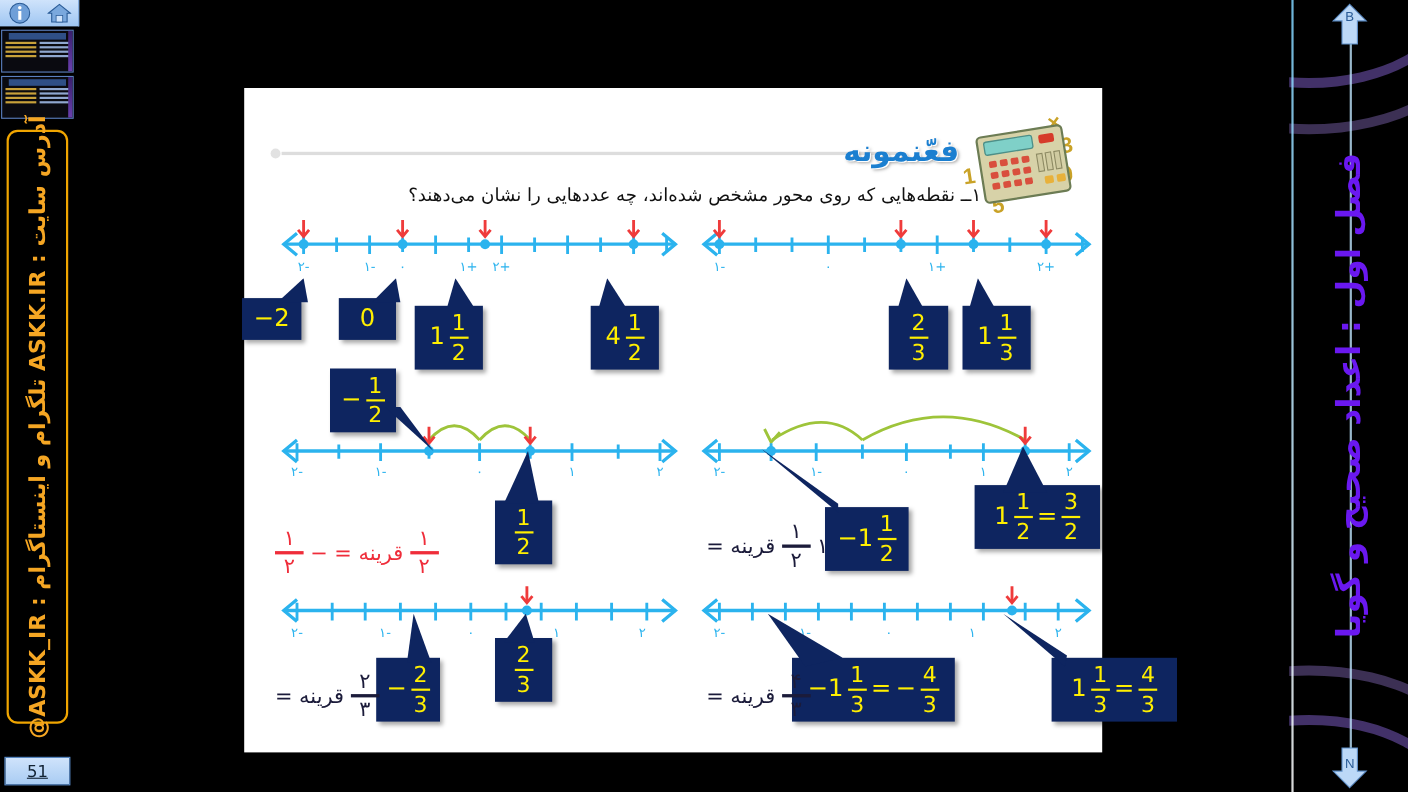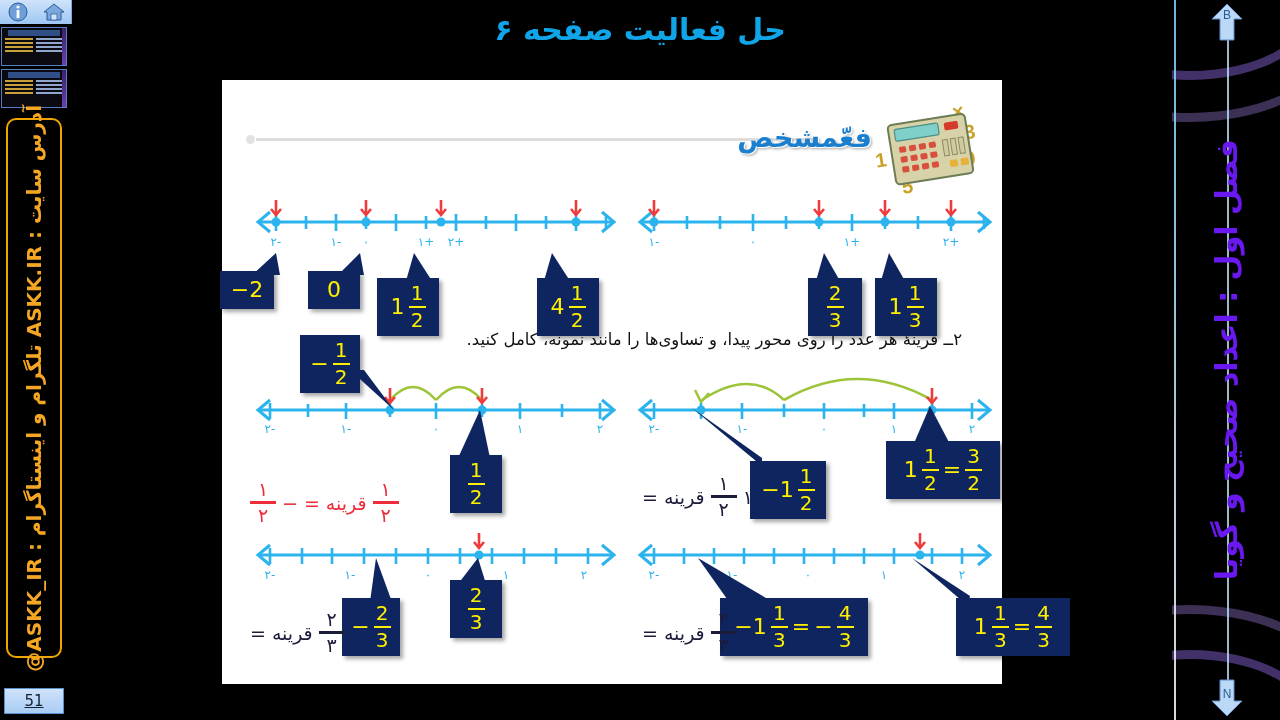--- a/index.html
+++ b/index.html
@@ -211,27 +211,26 @@
 
     <div class="nav-arrow bottom">
       <svg width="34" height="40" viewBox="0 0 34 40">
         <polygon points="17,38 32,23 24,23 24,2 10,2 10,23 2,23" fill="#bcd8f7" stroke="#5f8fc8" stroke-width="1"></polygon>
         <text x="17" y="20" font-size="12" fill="#2a5b96" text-anchor="middle" font-family="Liberation Sans, sans-serif">N</text>
       </svg>
     </div>
   </div>
   <div class="rail-seam"></div>
 
-  <div id="slide-title">حل فعالیت صفحه ۶</div>
 
   <div id="page-sheet">
 
     <div id="activity-header">
       <div id="activity-rule"></div>
-      <div id="activity-word">فعّمشخص</div>
+      <div id="activity-word">فعّنمونه</div>
       <svg id="calc-art" viewBox="0 0 128 104">
         <g transform="rotate(-9 64 52)">
           <text x="96" y="22" font-size="20" fill="#c9a227" font-family="Liberation Sans, sans-serif" font-weight="bold">×</text>
           <text x="104" y="44" font-size="20" fill="#c9a227" font-family="Liberation Sans, sans-serif" font-weight="bold">3</text>
           <text x="100" y="70" font-size="20" fill="#c9a227" font-family="Liberation Sans, sans-serif" font-weight="bold">9</text>
           <text x="34" y="88" font-size="20" fill="#c9a227" font-family="Liberation Sans, sans-serif" font-weight="bold">5</text>
           <text x="12" y="58" font-size="20" fill="#c9a227" font-family="Liberation Sans, sans-serif" font-weight="bold">1</text>
           <rect x="18" y="18" width="78" height="60" rx="4" fill="#d7d2a8" stroke="#6c7c54" stroke-width="2"></rect>
           <rect x="24" y="23" width="44" height="12" rx="2" fill="#7fd0c8" stroke="#4d8f88" stroke-width="1.2"></rect>
           <rect x="74" y="24" width="14" height="8" rx="2" fill="#d63b2a"></rect>
@@ -253,21 +252,21 @@
             <rect x="70" y="41" width="5" height="16"></rect>
               <rect x="78" y="41" width="5" height="16"></rect>
             <rect x="86" y="41" width="5" height="16"></rect>
           </g>
           <rect x="74" y="62" width="8" height="7" rx="1.5" fill="#e8b13a"></rect>
           <rect x="85" y="62" width="8" height="7" rx="1.5" fill="#e8b13a"></rect>
         </g>
       </svg>
     </div>
 
-    <div class="qtext" id="q2">۲ــ قرینهٔ هر عدد را روی محور پیدا، و تساوی‌ها را مانند نمونه، کامل کنید.</div>
+    <div class="qtext" id="q1">۱ــ نقطه‌هایی که روی محور مشخص شده‌اند، چه عددهایی را نشان می‌دهند؟</div>
 
     <div class="axis-wrap" style="left:28px; top:120px; width:372px; height:58px;">
       <svg class="axis-svg" width="372" height="58" viewBox="0 0 372 58">
         <line x1="8" y1="22" x2="364" y2="22" stroke="#2bb3ee" stroke-width="3"></line>
         <polyline points="20,12 8,22 20,32" fill="none" stroke="#2bb3ee" stroke-width="3"></polyline>
         <polyline points="352,12 364,22 352,32" fill="none" stroke="#2bb3ee" stroke-width="3"></polyline>
         <g stroke="#2bb3ee" stroke-width="2.6">
           <line x1="26" y1="14" x2="26" y2="31"></line>
             <line x1="56" y1="16" x2="56" y2="29"></line>
           <line x1="86" y1="14" x2="86" y2="31"></line>

